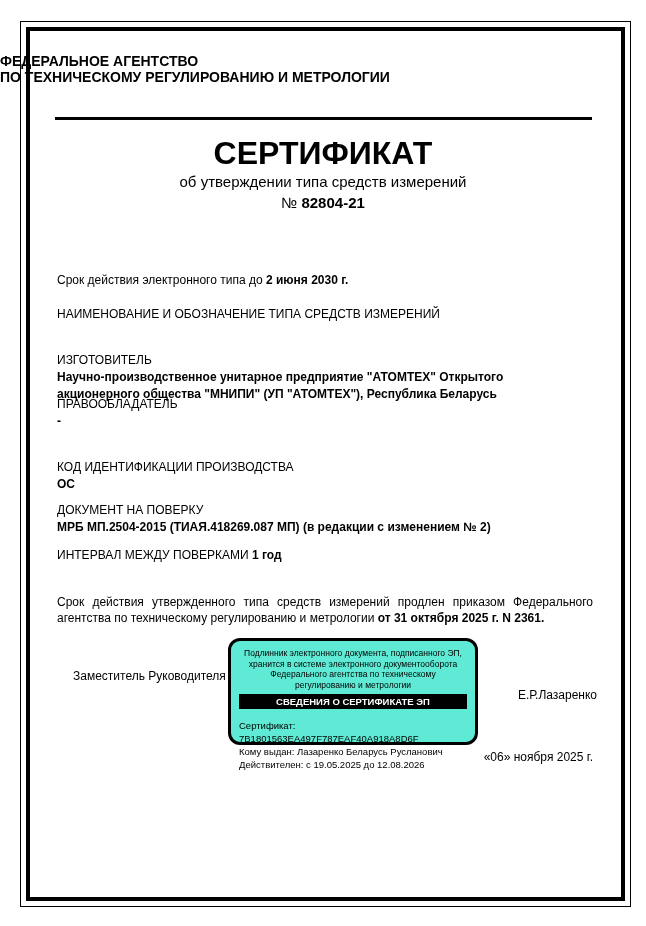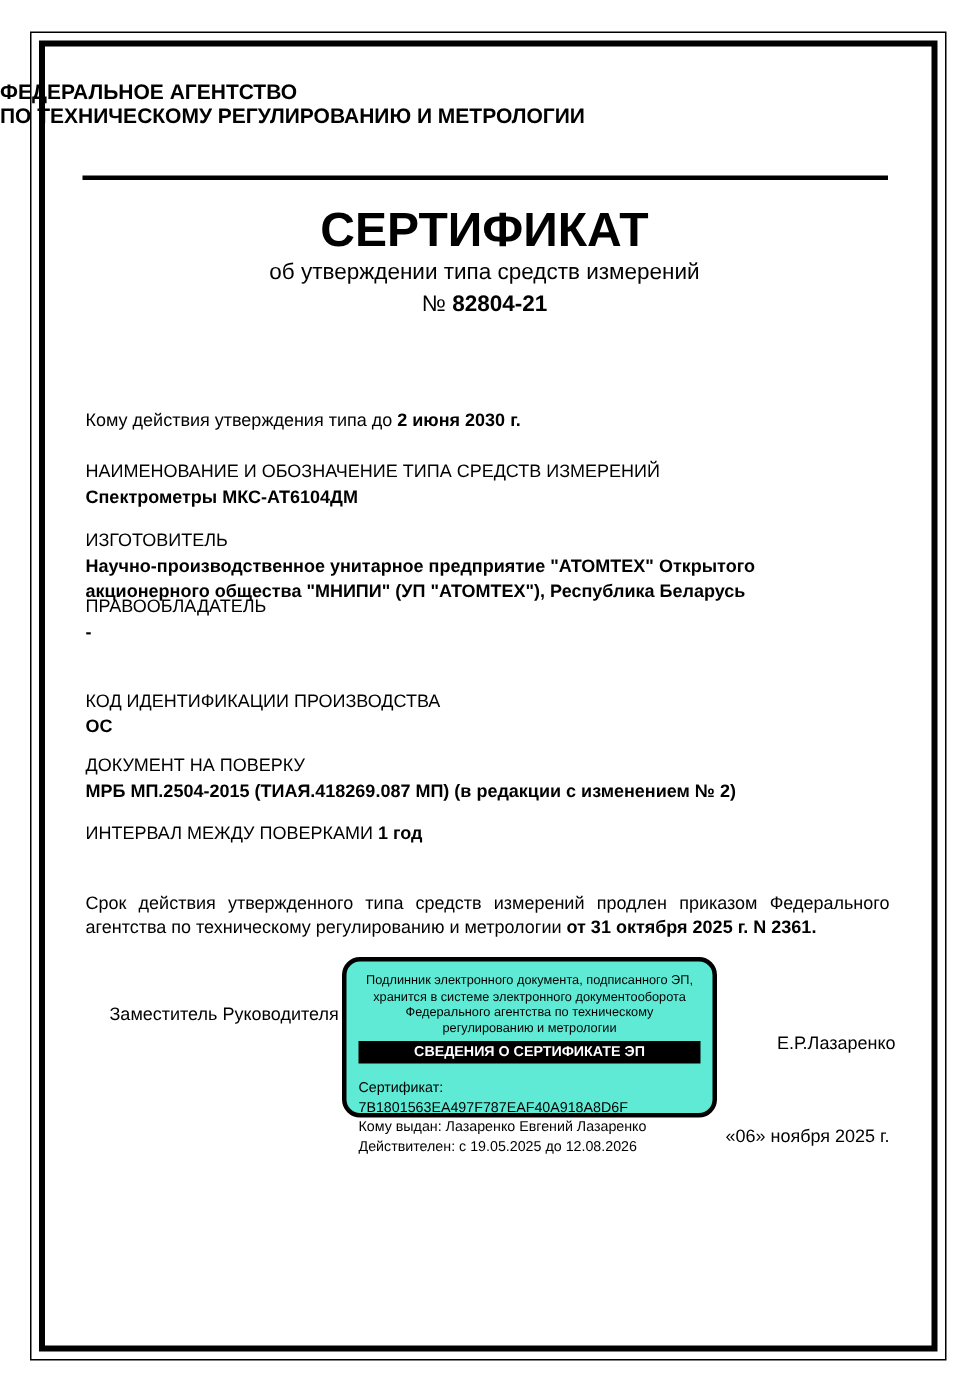--- a/index.html
+++ b/index.html
@@ -82,25 +82,24 @@
     <div>ФЕДЕРАЛЬНОЕ АГЕНТСТВО</div>
     <div>ПО ТЕХНИЧЕСКОМУ РЕГУЛИРОВАНИЮ И МЕТРОЛОГИИ</div>
   </div>
 
   <div class="rule"></div>
 
   <div class="cert-title">СЕРТИФИКАТ</div>
   <div class="cert-sub">об утверждении типа средств измерений</div>
   <div class="cert-num"><span>№ </span><span class="num">82804-21</span></div>
 
-  <div class="abs bodytext" style="top:272px;"><span>Кому действия утверждения типа до </span><span class="b">2 июня 2030 г.</span></div>
+  <div class="abs bodytext" style="top:272px;"><span>Срок действия электронного типа до </span><span class="b">2 июня 2030 г.</span></div>
 
   <div class="abs bodytext" style="top:306px;">
     <div>НАИМЕНОВАНИЕ И ОБОЗНАЧЕНИЕ ТИПА СРЕДСТВ ИЗМЕРЕНИЙ</div>
-    <div class="b">Спектрометры МКС-АТ6104ДМ</div>
   </div>
 
   <div class="abs bodytext" style="top:352px;">
     <div>ИЗГОТОВИТЕЛЬ</div>
     <div class="b">Научно-производственное унитарное предприятие "АТОМТЕХ" Открытого</div>
     <div class="b">акционерного общества "МНИПИ" (УП "АТОМТЕХ"), Республика Беларусь</div>
   </div>
 
   <div class="abs bodytext" style="top:396px;">
     <div>ПРАВООБЛАДАТЕЛЬ</div>
@@ -127,19 +126,19 @@
   <div class="stamp">
     <div class="stamp-head">
       <div>Подлинник электронного документа, подписанного ЭП,</div>
       <div>хранится в системе электронного документооборота</div>
       <div>Федерального агентства по техническому</div>
       <div>регулированию и метрологии</div>
     </div>
     <div class="stamp-bar">СВЕДЕНИЯ О СЕРТИФИКАТЕ ЭП</div>
     <div class="stamp-details">
       <div>Сертификат: 7B1801563EA497F787EAF40A918A8D6F</div>
-      <div>Кому выдан: Лазаренко Евгений Лазаренко</div>
+      <div>Кому выдан: Лазаренко Беларусь Русланович</div>
       <div>Действителен: с 19.05.2025 до 12.08.2026</div>
     </div>
   </div>
 
   <div class="doc-date">«06» ноября 2025 г.</div>
 </div>
 
 </body></html>

